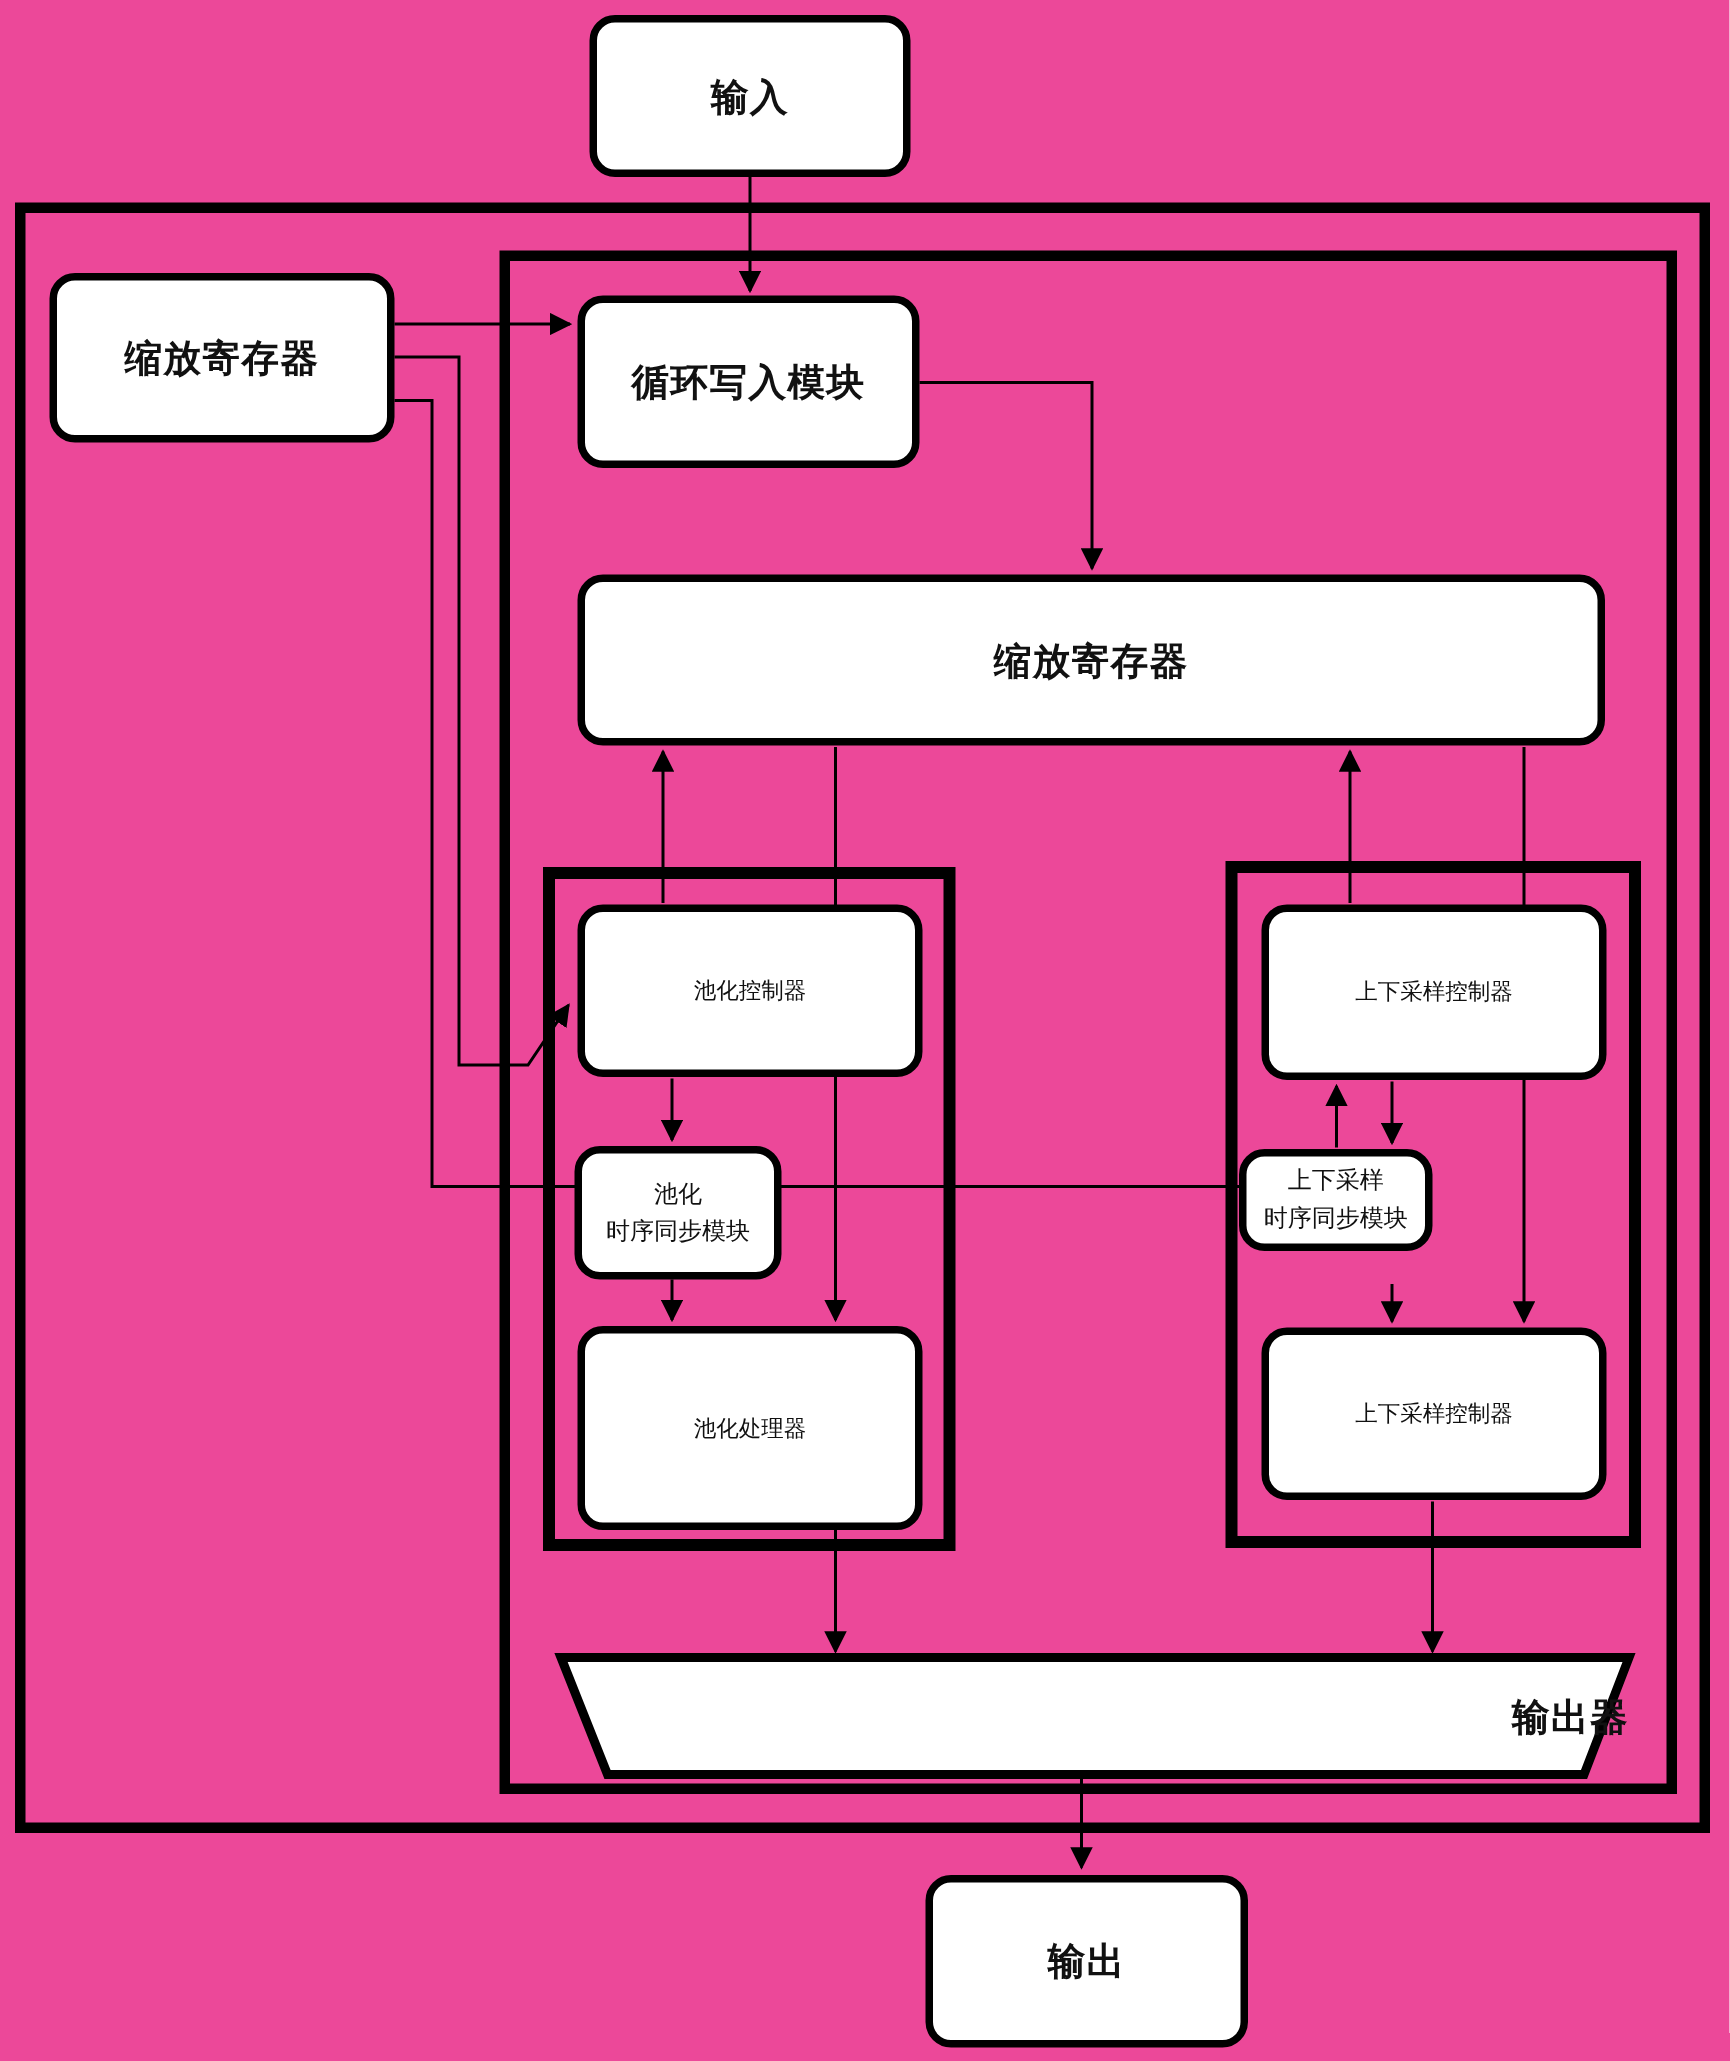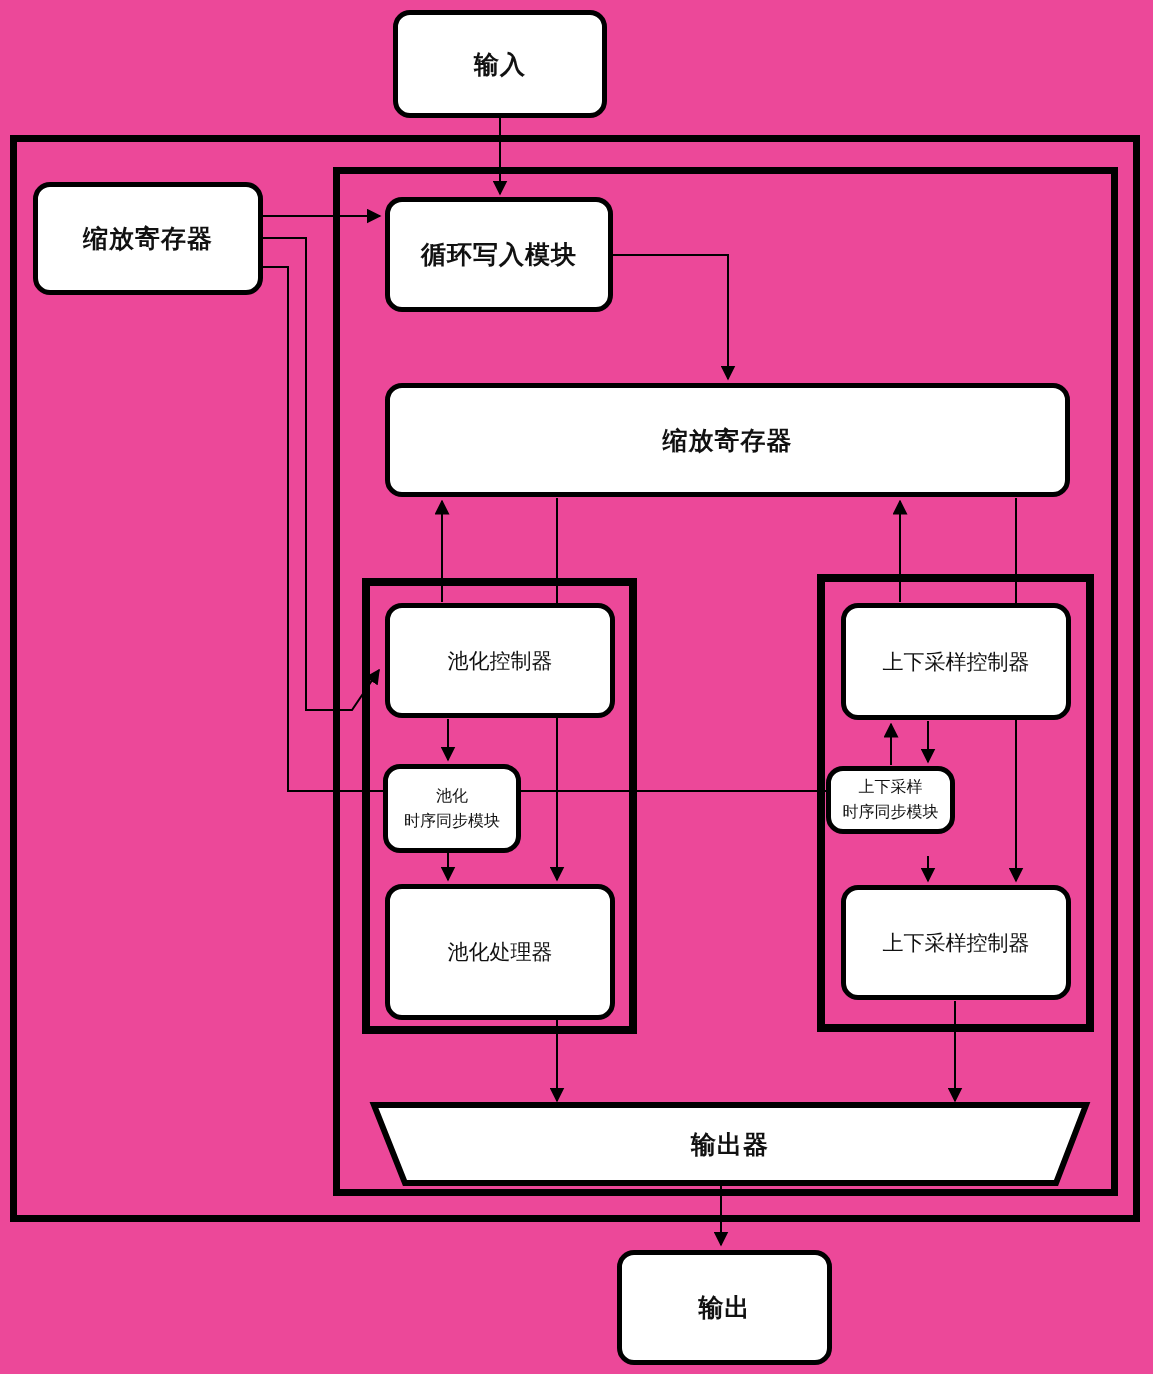--- a/index.html
+++ b/index.html
@@ -17,24 +17,24 @@
     border:7px solid #000;background:transparent;z-index:2;
   }
   .frame.group{border-width:8px;}
   .node{
     position:absolute;box-sizing:border-box;z-index:3;
     background:#fff;border:5px solid #000;border-radius:17px;
     display:flex;align-items:center;justify-content:center;
     text-align:center;white-space:pre-line;
   }
   .node.bold{font-weight:bold;font-size:25px;letter-spacing:1px;}
-  .node.plain{font-size:21px;}
+  .node.plain{font-size:15px;}
   .node.sync{font-size:16px;line-height:1.55;}
   .trap-label{
-    position:absolute;z-index:4;display:flex;align-items:center;justify-content:center;
+    position:absolute;z-index:4;display:flex;align-items:center;justify-content:flex-end;
     font-weight:bold;font-size:25px;letter-spacing:1px;background:transparent;
   }
 </style>
 </head>
 <body>
 
 <div class="canvas">
 
   <svg class="edges" width="1153" height="1374" viewBox="0 0 1153 1374">
     <defs>

